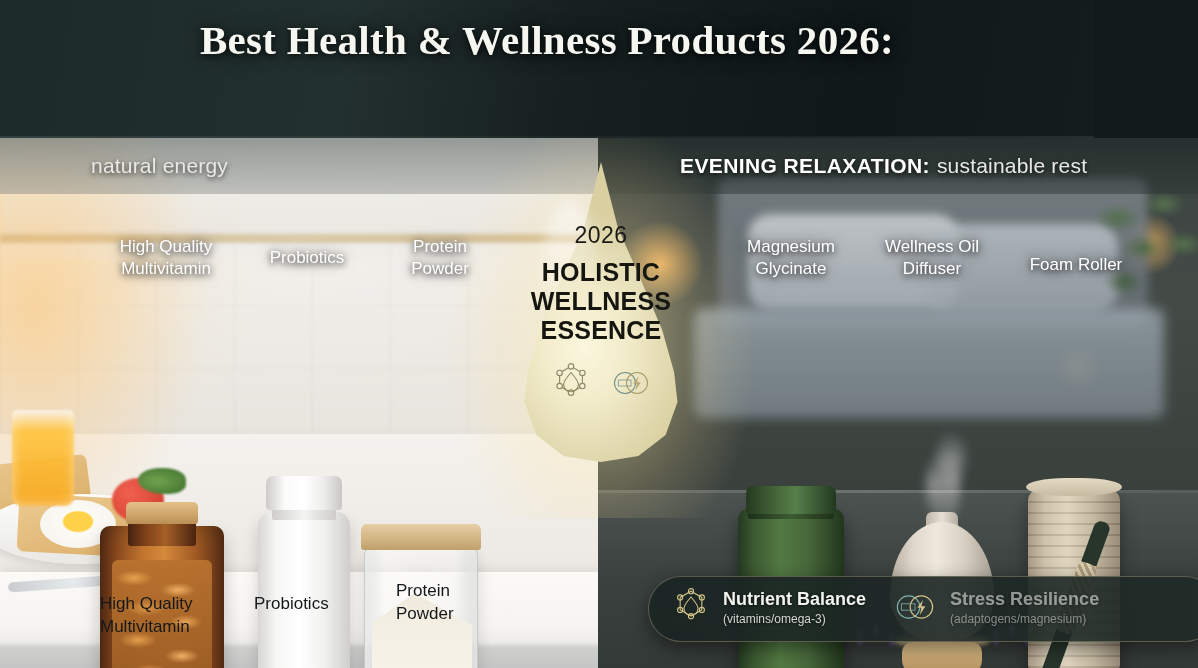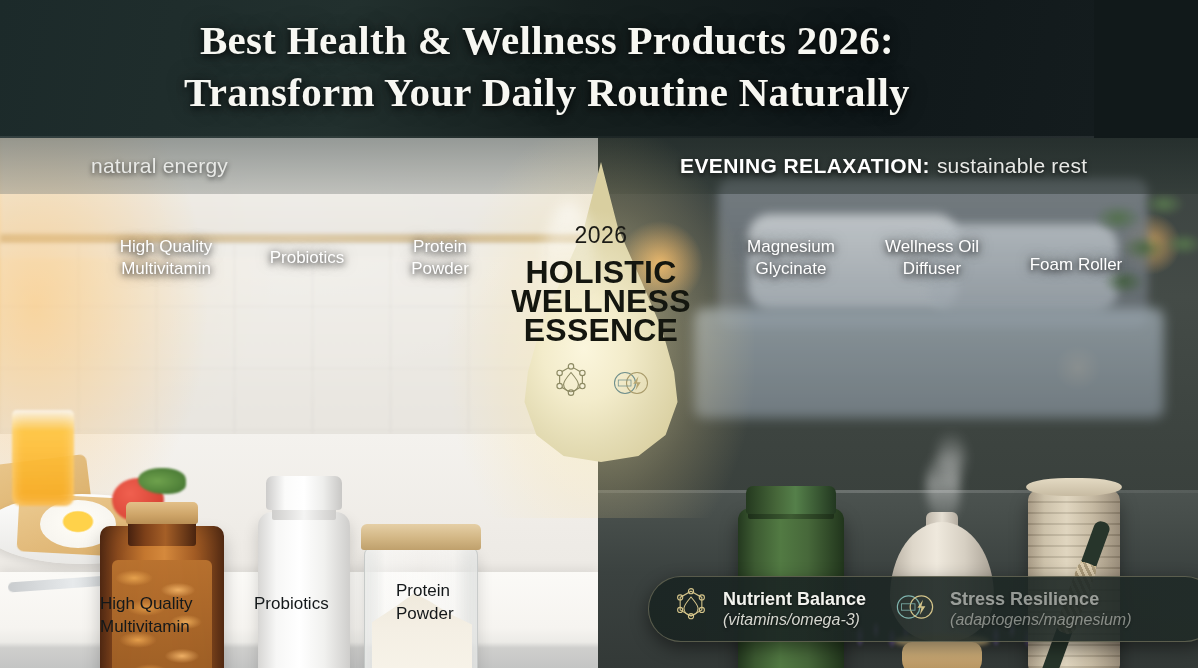--- a/index.html
+++ b/index.html
@@ -407,21 +407,21 @@
     position:absolute; left:34px; top:40px; width:54px; height:150px;
     background:linear-gradient(160deg, rgba(255,255,255,.65), rgba(255,255,255,0) 70%);
     border-radius:50%; filter:blur(7px);
   }
   .dr-year{
     position:absolute; left:0; top:60px; width:186px; text-align:center;
     font-size:23px; color:#1b1b16; letter-spacing:.5px;
   }
   .dr-title{
     position:absolute; left:0; top:96px; width:186px; text-align:center;
-    font-size:32px; line-height:29px; font-weight:bold; color:#14160f;
+    font-size:25px; line-height:29px; font-weight:bold; color:#14160f;
     letter-spacing:.2px; white-space:pre-line;
   }
   .dr-icons{
     position:absolute; left:0; top:200px; width:186px;
     display:flex; justify-content:center; gap:18px; align-items:center;
   }
 
   
   .feature-bar{
     position:absolute; left:648px; top:576px; width:570px; height:66px; z-index:36;
@@ -433,22 +433,22 @@
   }
   .feature{
     display:flex; align-items:center; gap:12px;
   }
   .feature-text{ display:flex; flex-direction:column; }
   .feature-title{
     font-size:18px; font-weight:bold; color:#f3f3ee; line-height:21px;
     text-shadow:0 1px 3px rgba(0,0,0,.6); white-space:nowrap;
   }
   .feature-sub{
-    font-size:16px; color:#d6d7d0; line-height:19px;
-    text-shadow:0 1px 3px rgba(0,0,0,.6); white-space:nowrap;font-style:italic;
+    font-size:12px; color:#d6d7d0; line-height:19px;
+    text-shadow:0 1px 3px rgba(0,0,0,.6); white-space:nowrap;
   }
   .fade-art{ opacity:.55; filter:blur(.4px); }
 
   .hex-icon, .venn-icon { display:block; }
 </style>
 </head>
 <body>
 
 <div class="poster">
 
@@ -527,21 +527,20 @@
       <div class="stick">
         <div class="stick-bar"></div>
         <div class="stick-grip"></div>
       </div>
     </div>
   </div>
 
   <div class="title-bar">
     <div class="title-block">
       <div class="title-line">Best Health &amp; Wellness Products 2026:</div>
-      <div class="title-line">Transform Your Daily Routine Naturally</div>
     </div>
   </div>
 
   <div class="sec-band sec-band-left">
     <span class="sec-soft">natural energy</span>
   </div>
   <div class="sec-band sec-band-right">
     <span class="sec-strong">EVENING RELAXATION:</span>
     <span class="sec-soft">sustainable rest</span>
   </div>

